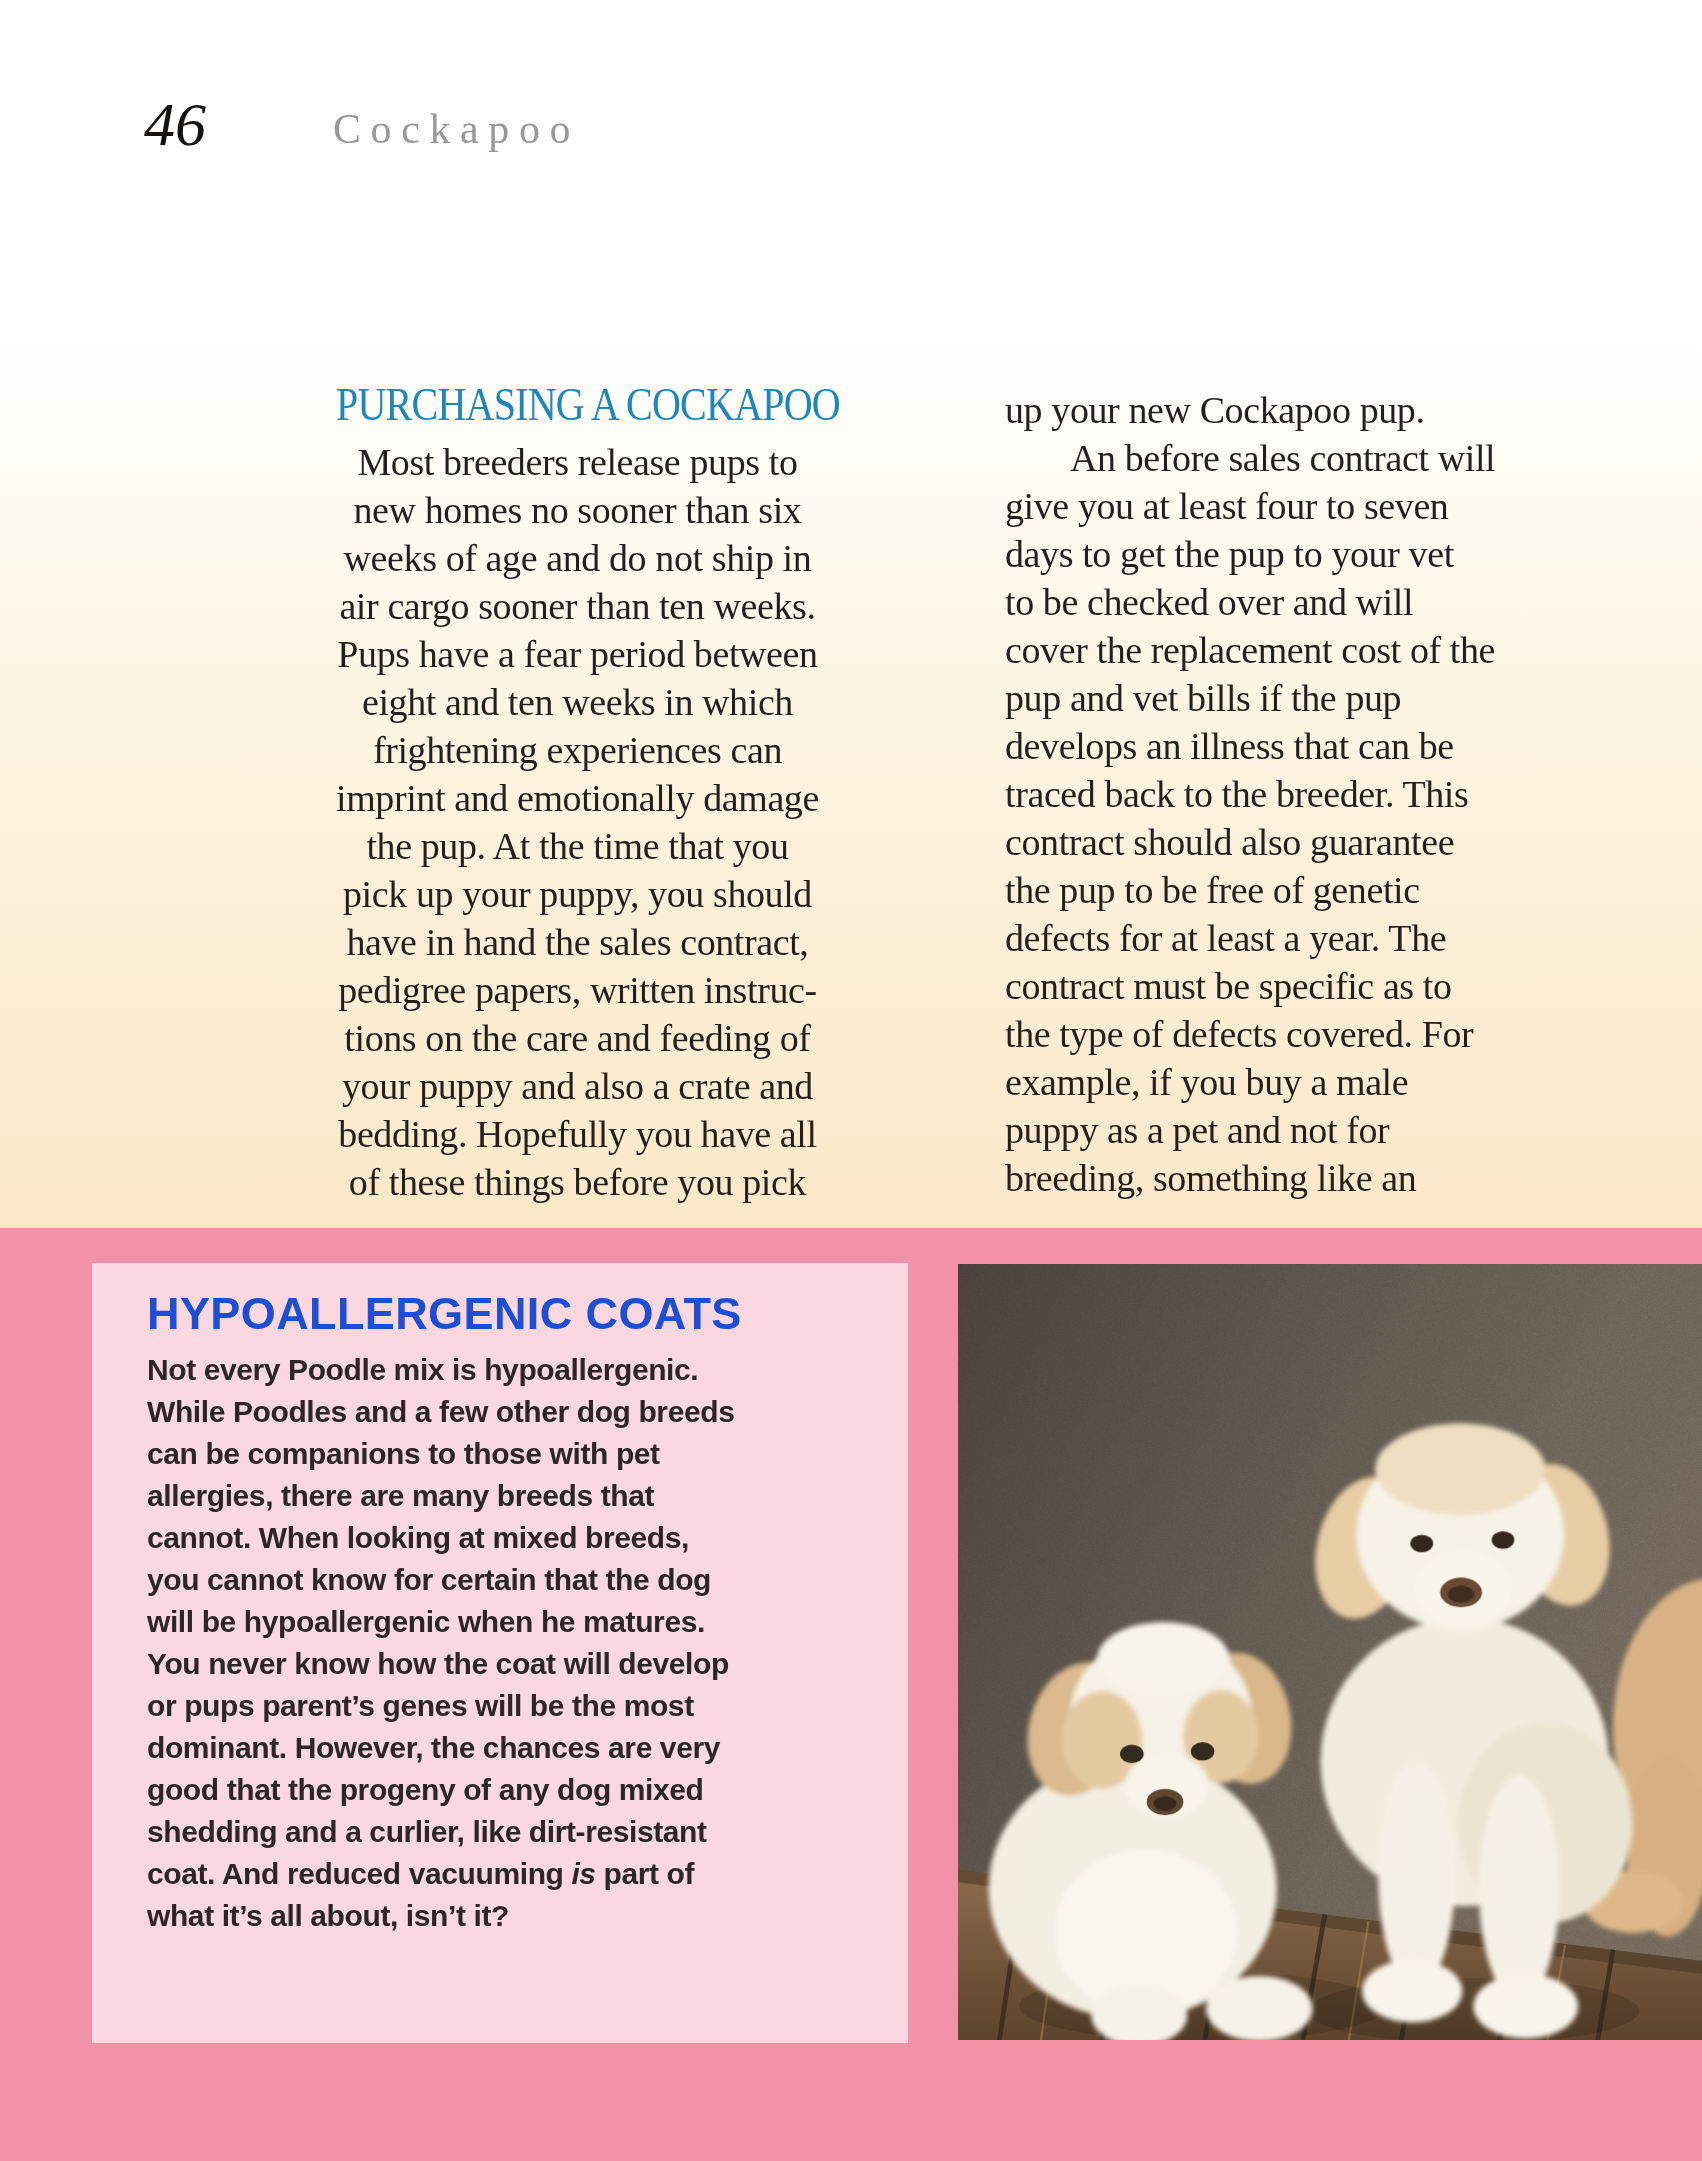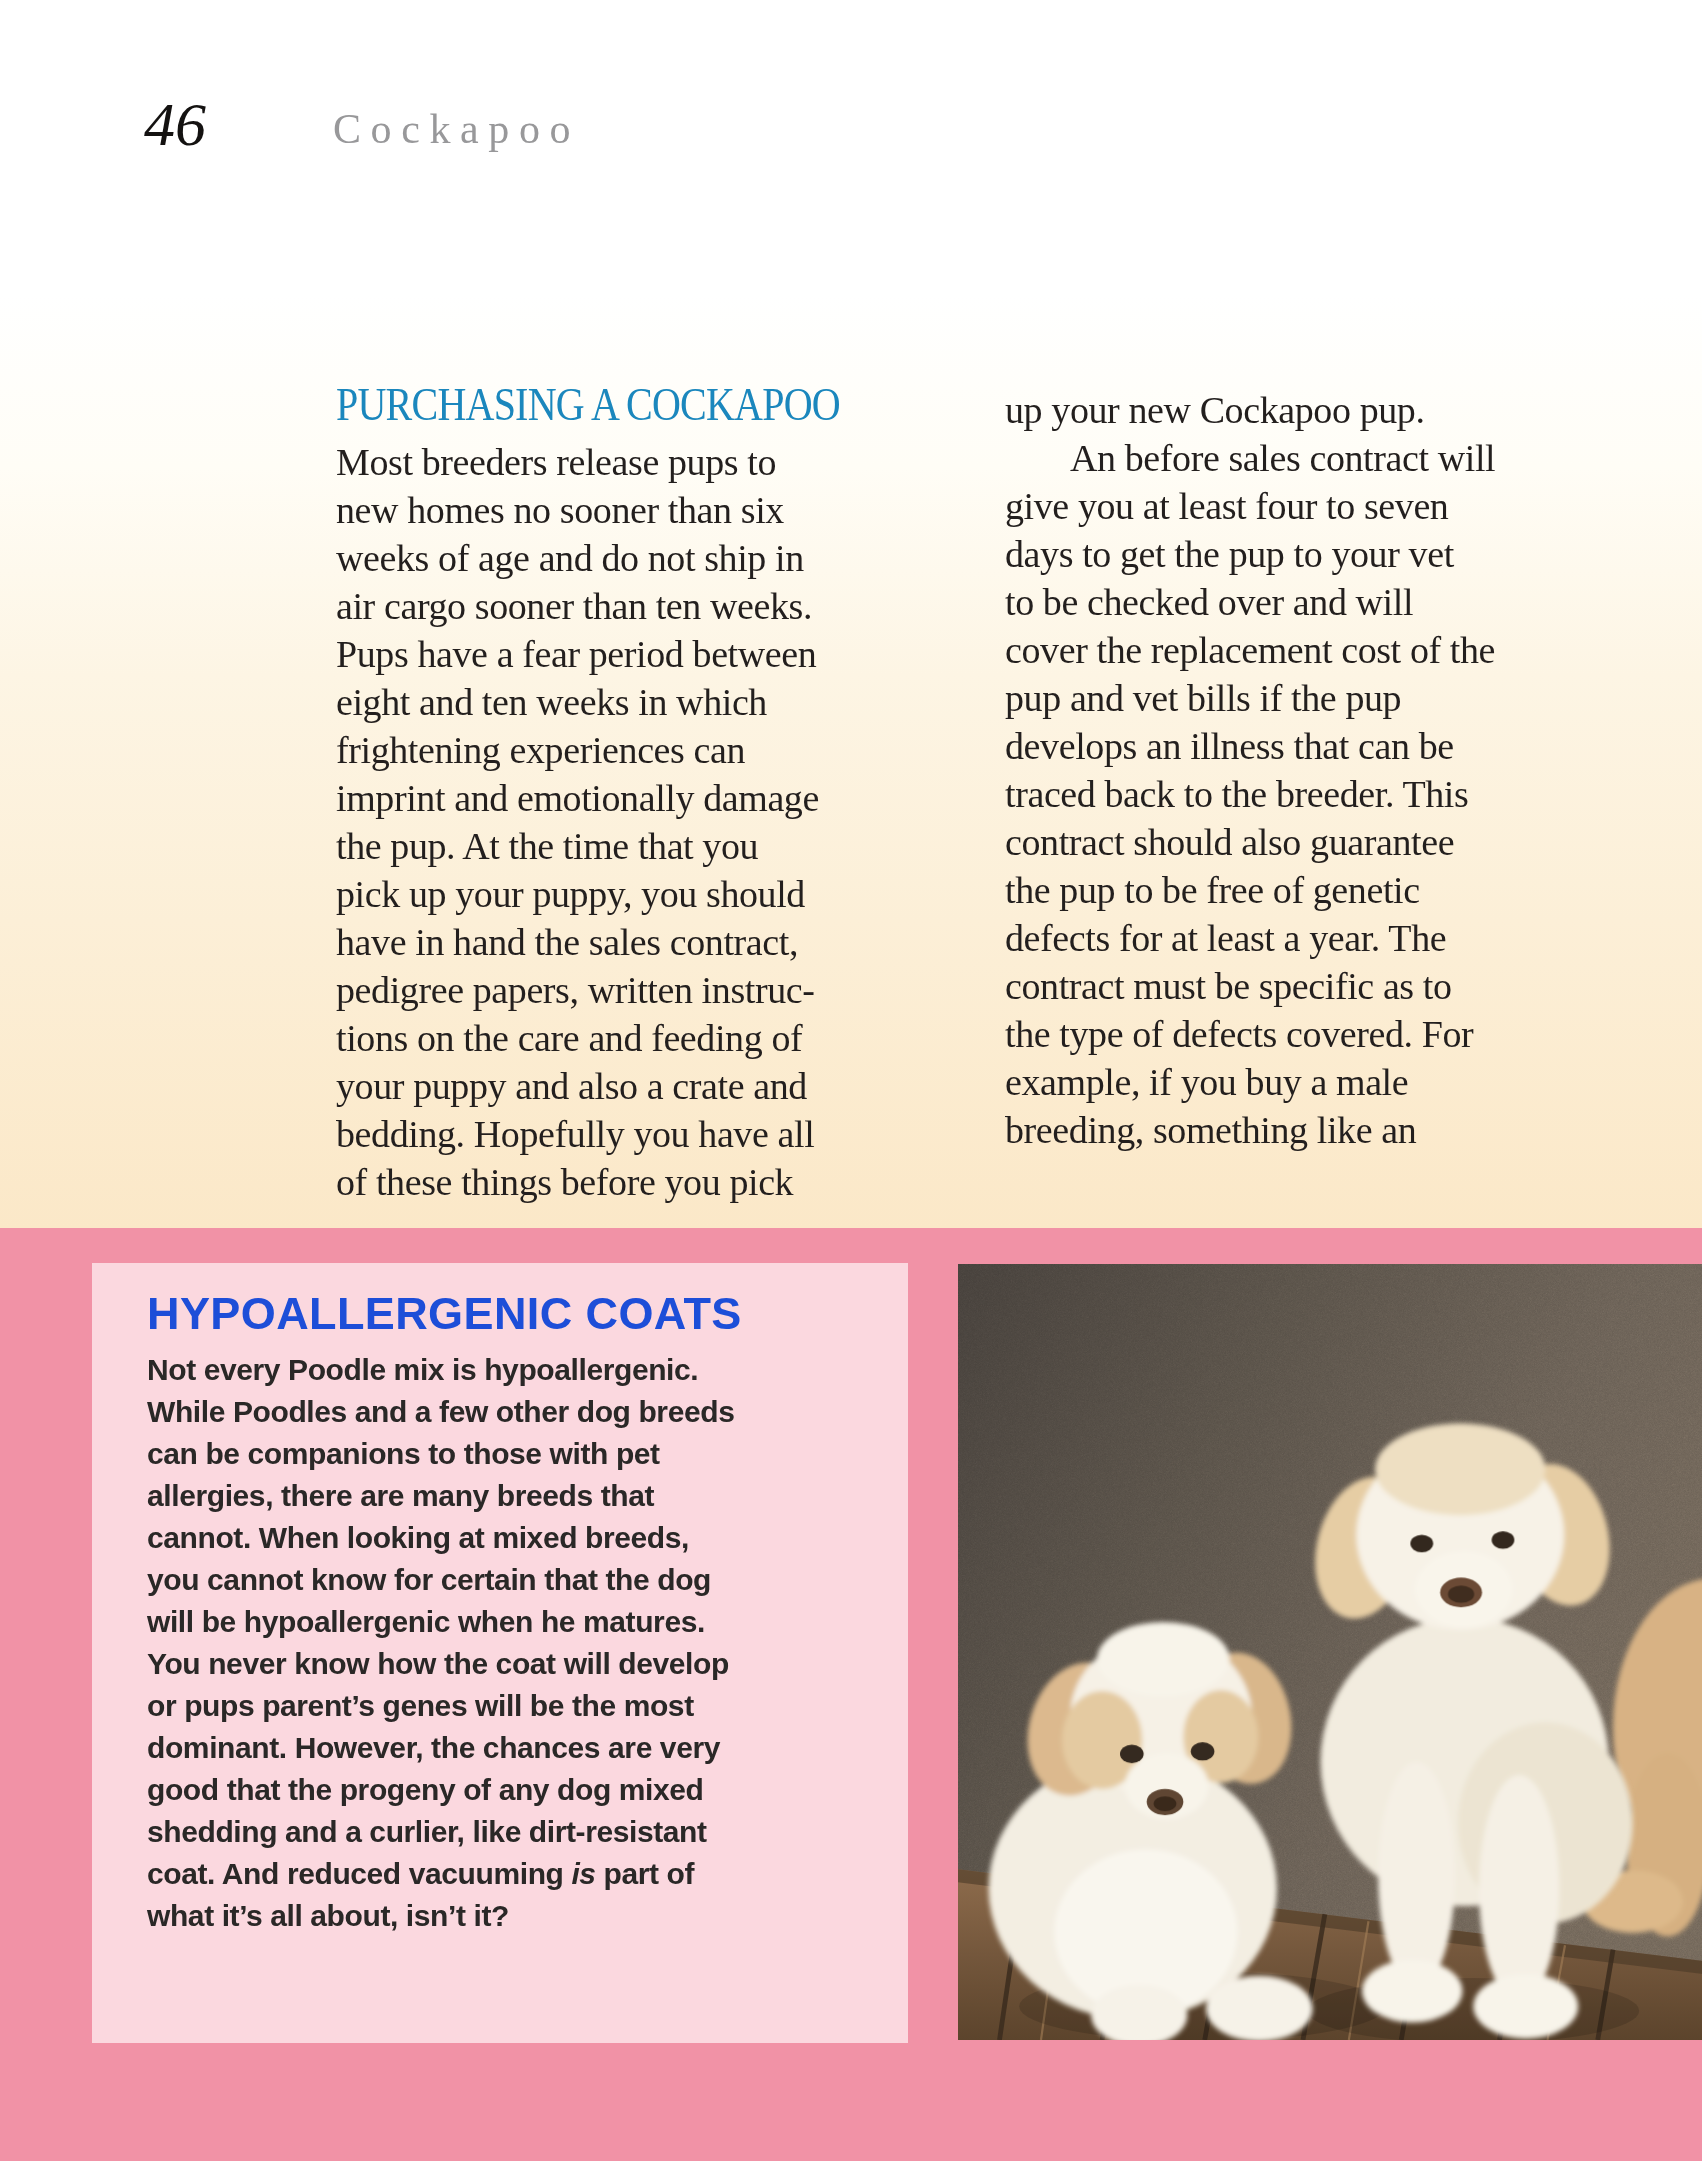--- a/index.html
+++ b/index.html
@@ -29,21 +29,21 @@
     white-space:nowrap;
   }
 
   
   .heading-blue {
     position:absolute; left:336px; top:381px;
     font-size:46px; line-height:1.05; color:#1b87bd;
     white-space:nowrap; letter-spacing:-0.9px;
     transform:scaleX(0.87); transform-origin:0 0;
   }
-  .body-left  { position:absolute; left:336px;  top:438px; }
+  .body-left  { position:absolute; left:336px;  top:438px;text-align:center; }
   .body-right { position:absolute; left:1005px; top:386px; }
   .line-serif {
     font-size:38px; line-height:48px; color:#231f1e;
     white-space:nowrap; letter-spacing:-0.4px;
   }
   .line-serif.indent { padding-left:65px; }
 
   
   .pink-band {
     position:absolute; left:0; top:1228px; width:1703px; height:934px;
@@ -113,20 +113,21 @@
       <div class="line-serif">cover the replacement cost of the</div>
       <div class="line-serif">pup and vet bills if the pup</div>
       <div class="line-serif">develops an illness that can be</div>
       <div class="line-serif">traced back to the breeder. This</div>
       <div class="line-serif">contract should also guarantee</div>
       <div class="line-serif">the pup to be free of genetic</div>
       <div class="line-serif">defects for at least a year. The</div>
       <div class="line-serif">contract must be specific as to</div>
       <div class="line-serif">the type of defects covered. For</div>
       <div class="line-serif">example, if you buy a male</div>
+      <div class="line-serif">puppy as a pet and not for</div>
       <div class="line-serif">breeding, something like an</div>
     </div>
 
   <div class="pink-band"></div>
 
   <div class="sidebar-box">
     <div class="sidebar-heading">HYPOALLERGENIC COATS</div>
     <div class="sidebar-body">
         <div class="line-sans">Not every Poodle mix is hypoallergenic.</div>
         <div class="line-sans">While Poodles and a few other dog breeds</div>

